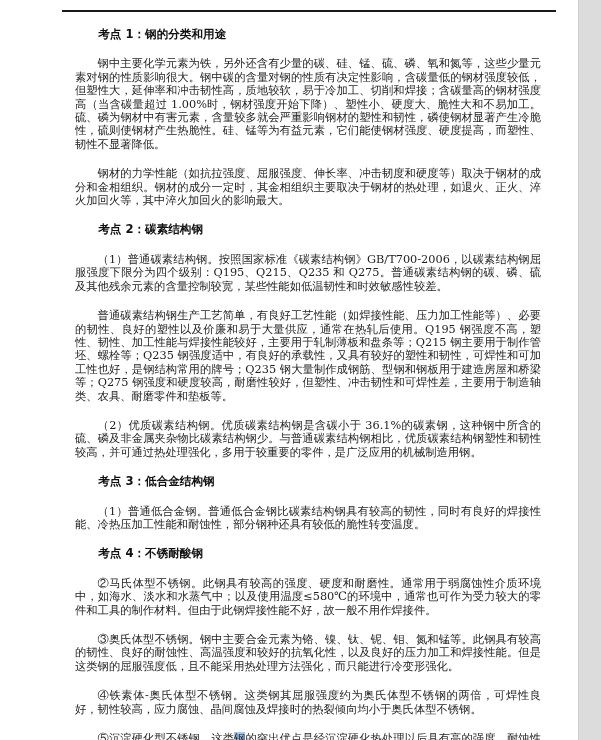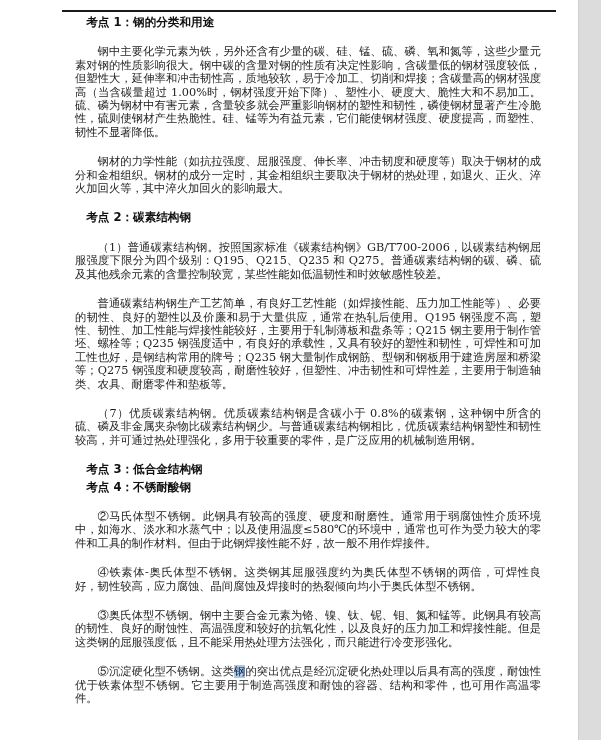--- a/index.html
+++ b/index.html
@@ -21,21 +21,21 @@
   .page {
     position: absolute; left: 59px; top: 10px;
     width: 498px;
   }
   .header-rule {
     height: 0;
     border-top: 2px solid #1a1a1a;
     margin: 0 1px 2px 3px;
   }
   .heading {
-    margin: 4px;
+    margin: 16px;
     font-family: "DejaVu Sans", "Liberation Sans", sans-serif;
     font-weight: 700;
     font-size: 11.6px;
     line-height: 13.4px;
     text-indent: 2em;
     color: #111111;
   }
   .para {
     margin: 16px;
     font-size: 11.3px;
@@ -58,30 +58,31 @@
   <section>
     <h3 class="heading">考点 1：钢的分类和用途</h3>
     <p class="para">钢中主要化学元素为铁，另外还含有少量的碳、硅、锰、硫、磷、氧和氮等，这些少量元素对钢的性质影响很大。钢中碳的含量对钢的性质有决定性影响，含碳量低的钢材强度较低，但塑性大，延伸率和冲击韧性高，质地较软，易于冷加工、切削和焊接；含碳量高的钢材强度高（当含碳量超过 1.00%时，钢材强度开始下降）、塑性小、硬度大、脆性大和不易加工。硫、磷为钢材中有害元素，含量较多就会严重影响钢材的塑性和韧性，磷使钢材显著产生冷脆性，硫则使钢材产生热脆性。硅、锰等为有益元素，它们能使钢材强度、硬度提高，而塑性、韧性不显著降低。</p>
     <p class="para">钢材的力学性能（如抗拉强度、屈服强度、伸长率、冲击韧度和硬度等）取决于钢材的成分和金相组织。钢材的成分一定时，其金相组织主要取决于钢材的热处理，如退火、正火、淬火加回火等，其中淬火加回火的影响最大。</p>
   </section>
 
   <section>
     <h3 class="heading">考点 2：碳素结构钢</h3>
     <p class="para">（1）普通碳素结构钢。按照国家标准《碳素结构钢》GB/T700-2006，以碳素结构钢屈服强度下限分为四个级别：Q195、Q215、Q235 和 Q275。普通碳素结构钢的碳、磷、硫及其他残余元素的含量控制较宽，某些性能如低温韧性和时效敏感性较差。</p>
     <p class="para">普通碳素结构钢生产工艺简单，有良好工艺性能（如焊接性能、压力加工性能等）、必要的韧性、良好的塑性以及价廉和易于大量供应，通常在热轧后使用。Q195 钢强度不高，塑性、韧性、加工性能与焊接性能较好，主要用于轧制薄板和盘条等；Q215 钢主要用于制作管坯、螺栓等；Q235 钢强度适中，有良好的承载性，又具有较好的塑性和韧性，可焊性和可加工性也好，是钢结构常用的牌号；Q235 钢大量制作成钢筋、型钢和钢板用于建造房屋和桥梁等；Q275 钢强度和硬度较高，耐磨性较好，但塑性、冲击韧性和可焊性差，主要用于制造轴类、农具、耐磨零件和垫板等。</p>
-    <p class="para">（7）优质碳素结构钢。优质碳素结构钢是含碳小于 0.8%的碳素钢，这种钢中所含的硫、磷及非金属夹杂物比碳素结构钢少。与普通碳素结构钢相比，优质碳素结构钢塑性和韧性较高，并可通过热处理强化，多用于较重要的零件，是广泛应用的机械制造用钢。</p>
+    <p class="para">（2）优质碳素结构钢。优质碳素结构钢是含碳小于 36.1%的碳素钢，这种钢中所含的硫、磷及非金属夹杂物比碳素结构钢少。与普通碳素结构钢相比，优质碳素结构钢塑性和韧性较高，并可通过热处理强化，多用于较重要的零件，是广泛应用的机械制造用钢。</p>
   </section>
 
   <section>
     <h3 class="heading">考点 3：低合金结构钢</h3>
+    <p class="para">（1）普通低合金钢。普通低合金钢比碳素结构钢具有较高的韧性，同时有良好的焊接性能、冷热压加工性能和耐蚀性，部分钢种还具有较低的脆性转变温度。</p>
   </section>
 
   <section>
     <h3 class="heading">考点 4：不锈耐酸钢</h3>
     <p class="para">②马氏体型不锈钢。此钢具有较高的强度、硬度和耐磨性。通常用于弱腐蚀性介质环境中，如海水、淡水和水蒸气中；以及使用温度≤580℃的环境中，通常也可作为受力较大的零件和工具的制作材料。但由于此钢焊接性能不好，故一般不用作焊接件。</p>
+    <p class="para">③奥氏体型不锈钢。钢中主要合金元素为铬、镍、钛、铌、钼、氮和锰等。此钢具有较高的韧性、良好的耐蚀性、高温强度和较好的抗氧化性，以及良好的压力加工和焊接性能。但是这类钢的屈服强度低，且不能采用热处理方法强化，而只能进行冷变形强化。</p>
     <p class="para">④铁素体-奥氏体型不锈钢。这类钢其屈服强度约为奥氏体型不锈钢的两倍，可焊性良好，韧性较高，应力腐蚀、晶间腐蚀及焊接时的热裂倾向均小于奥氏体型不锈钢。</p>
-    <p class="para">③奥氏体型不锈钢。钢中主要合金元素为铬、镍、钛、铌、钼、氮和锰等。此钢具有较高的韧性、良好的耐蚀性、高温强度和较好的抗氧化性，以及良好的压力加工和焊接性能。但是这类钢的屈服强度低，且不能采用热处理方法强化，而只能进行冷变形强化。</p>
     <p class="para"><span>⑤沉淀硬化型不锈钢。这类</span><span class="hl" style="background: rgb(166, 200, 238);">钢</span><span>的突出优点是经沉淀硬化热处理以后具有高的强度，耐蚀性优于铁素体型不锈钢。它主要用于制造高强度和耐蚀的容器、结构和零件，也可用作高温零件。</span></p>
   </section>
 
   <section>
   </section>
 </div>
 
 </body></html>

